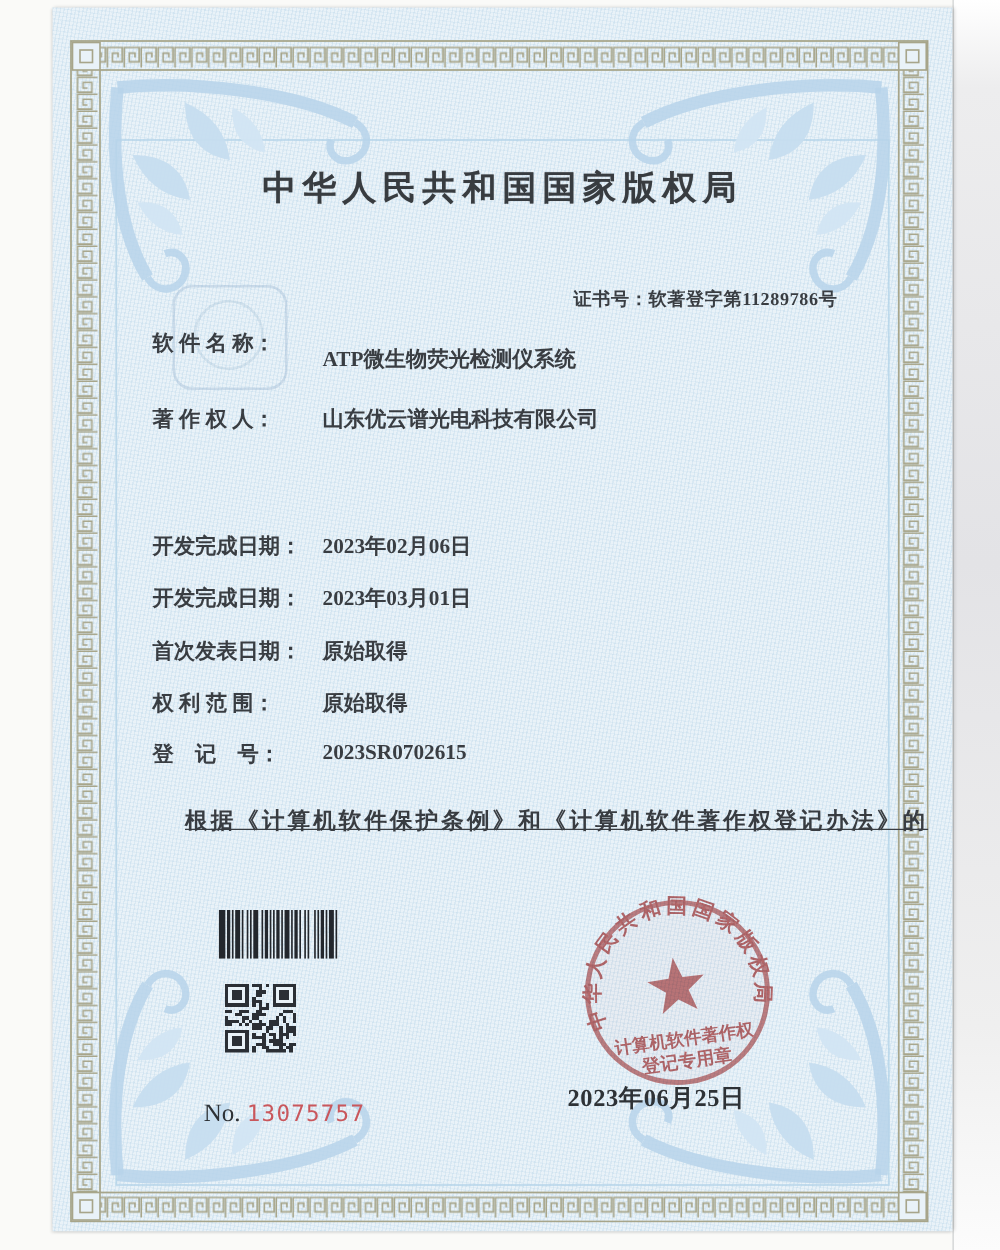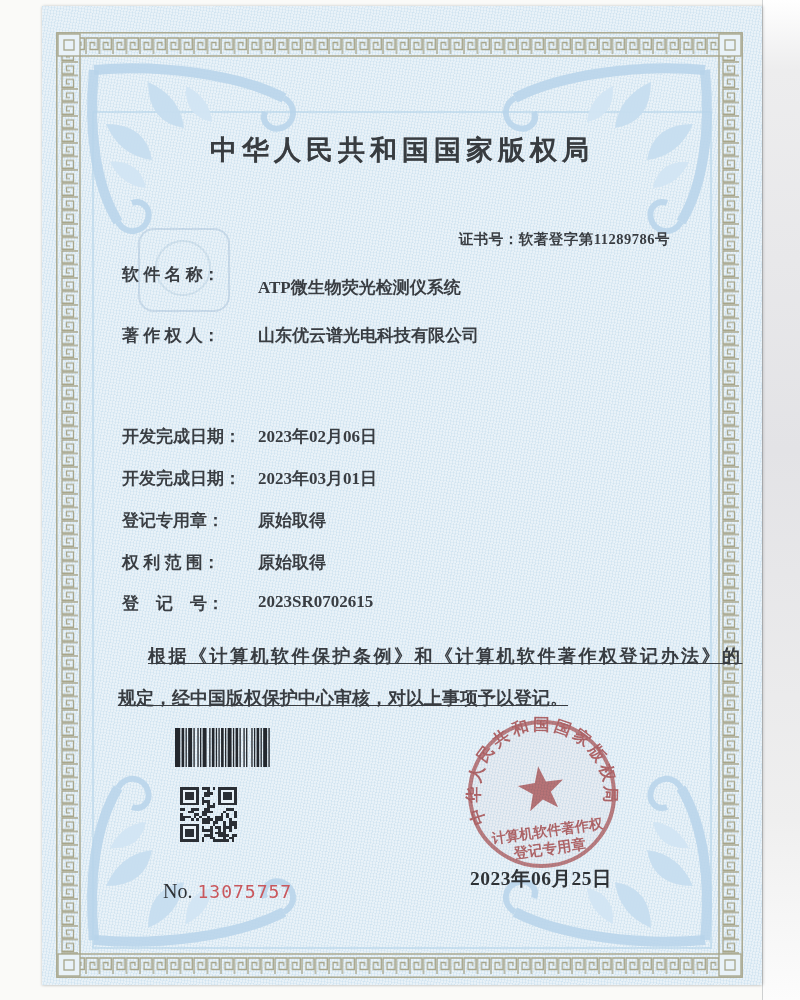--- a/index.html
+++ b/index.html
@@ -59,21 +59,21 @@
   .stline1 { letter-spacing:2.5px; text-indent:30px; }
   .barcode { position:absolute; left:133px; top:722px; }
   .qrcode  { position:absolute; left:138px; top:781px; }
   .serial  { position:absolute; left:121px; top:858px; font-size:20px; color:#2e3236;margin-top:16px; }
   .serial .num {
     font-family:"DejaVu Sans Mono","Liberation Mono",monospace;
     font-size:18px; color:#c9575c; letter-spacing:1px;
   }
   .seal { position:absolute; left:418px; top:706px; transform:rotate(-8deg); opacity:.92; mix-blend-mode:multiply; }
   .issue-date {
-    position:absolute; left:428px; top:859px;
+    position:absolute; left:412px; top:859px;
     font-size:19.5px; font-weight:bold; color:#2e3236; letter-spacing:.5px; white-space:nowrap;
   }
 </style>
 </head>
 <body>
 
 <div class="page">
   <div class="scan-strip"></div>
 
   <div class="paper">
@@ -153,34 +153,33 @@
 
     <div class="field" style="top:419px">
       <span class="flabel">开发完成日期：</span><span class="fvalue">2023年02月06日</span>
     </div>
 
     <div class="field" style="top:461px">
       <span class="flabel">开发完成日期：</span><span class="fvalue">2023年03月01日</span>
     </div>
 
     <div class="field" style="top:503px">
-      <span class="flabel">登记专用章：</span><span class="fvalue">原始取得</span>
+      <span class="flabel">首次发表日期：</span><span class="fvalue">原始取得</span>
     </div>
 
     <div class="field" style="top:545px">
       <span class="flabel">权 利 范 围：</span><span class="fvalue">原始取得</span>
     </div>
 
     <div class="field" style="top:586px">
       <span class="flabel">登　记　号：</span><span class="fvalue">2023SR0702615</span>
     </div>
 
     <div class="statement">
       <span class="stline stline1">根据《计算机软件保护条例》和《计算机软件著作权登记办法》的</span>
-      <span class="stline">规定，经中国版权保护中心审核，对以上事项予以登记。</span>
     </div>
 
     <svg id="barcode-svg" class="barcode" width="100" height="39">
         <rect x="0" y="0" width="5.2631578947368425" height="39" fill="#23272d"></rect>
         <rect x="6.578947368421053" y="0" width="2.6315789473684212" height="39" fill="#23272d"></rect>
         <rect x="10.526315789473685" y="0" width="1.3157894736842106" height="39" fill="#23272d"></rect>
         <rect x="13.157894736842106" y="0" width="3.947368421052632" height="39" fill="#23272d"></rect>
         <rect x="18.421052631578952" y="0" width="1.3157894736842106" height="39" fill="#23272d"></rect>
         <rect x="22.368421052631586" y="0" width="1.3157894736842106" height="39" fill="#23272d"></rect>
         <rect x="25.000000000000007" y="0" width="1.3157894736842106" height="39" fill="#23272d"></rect>

